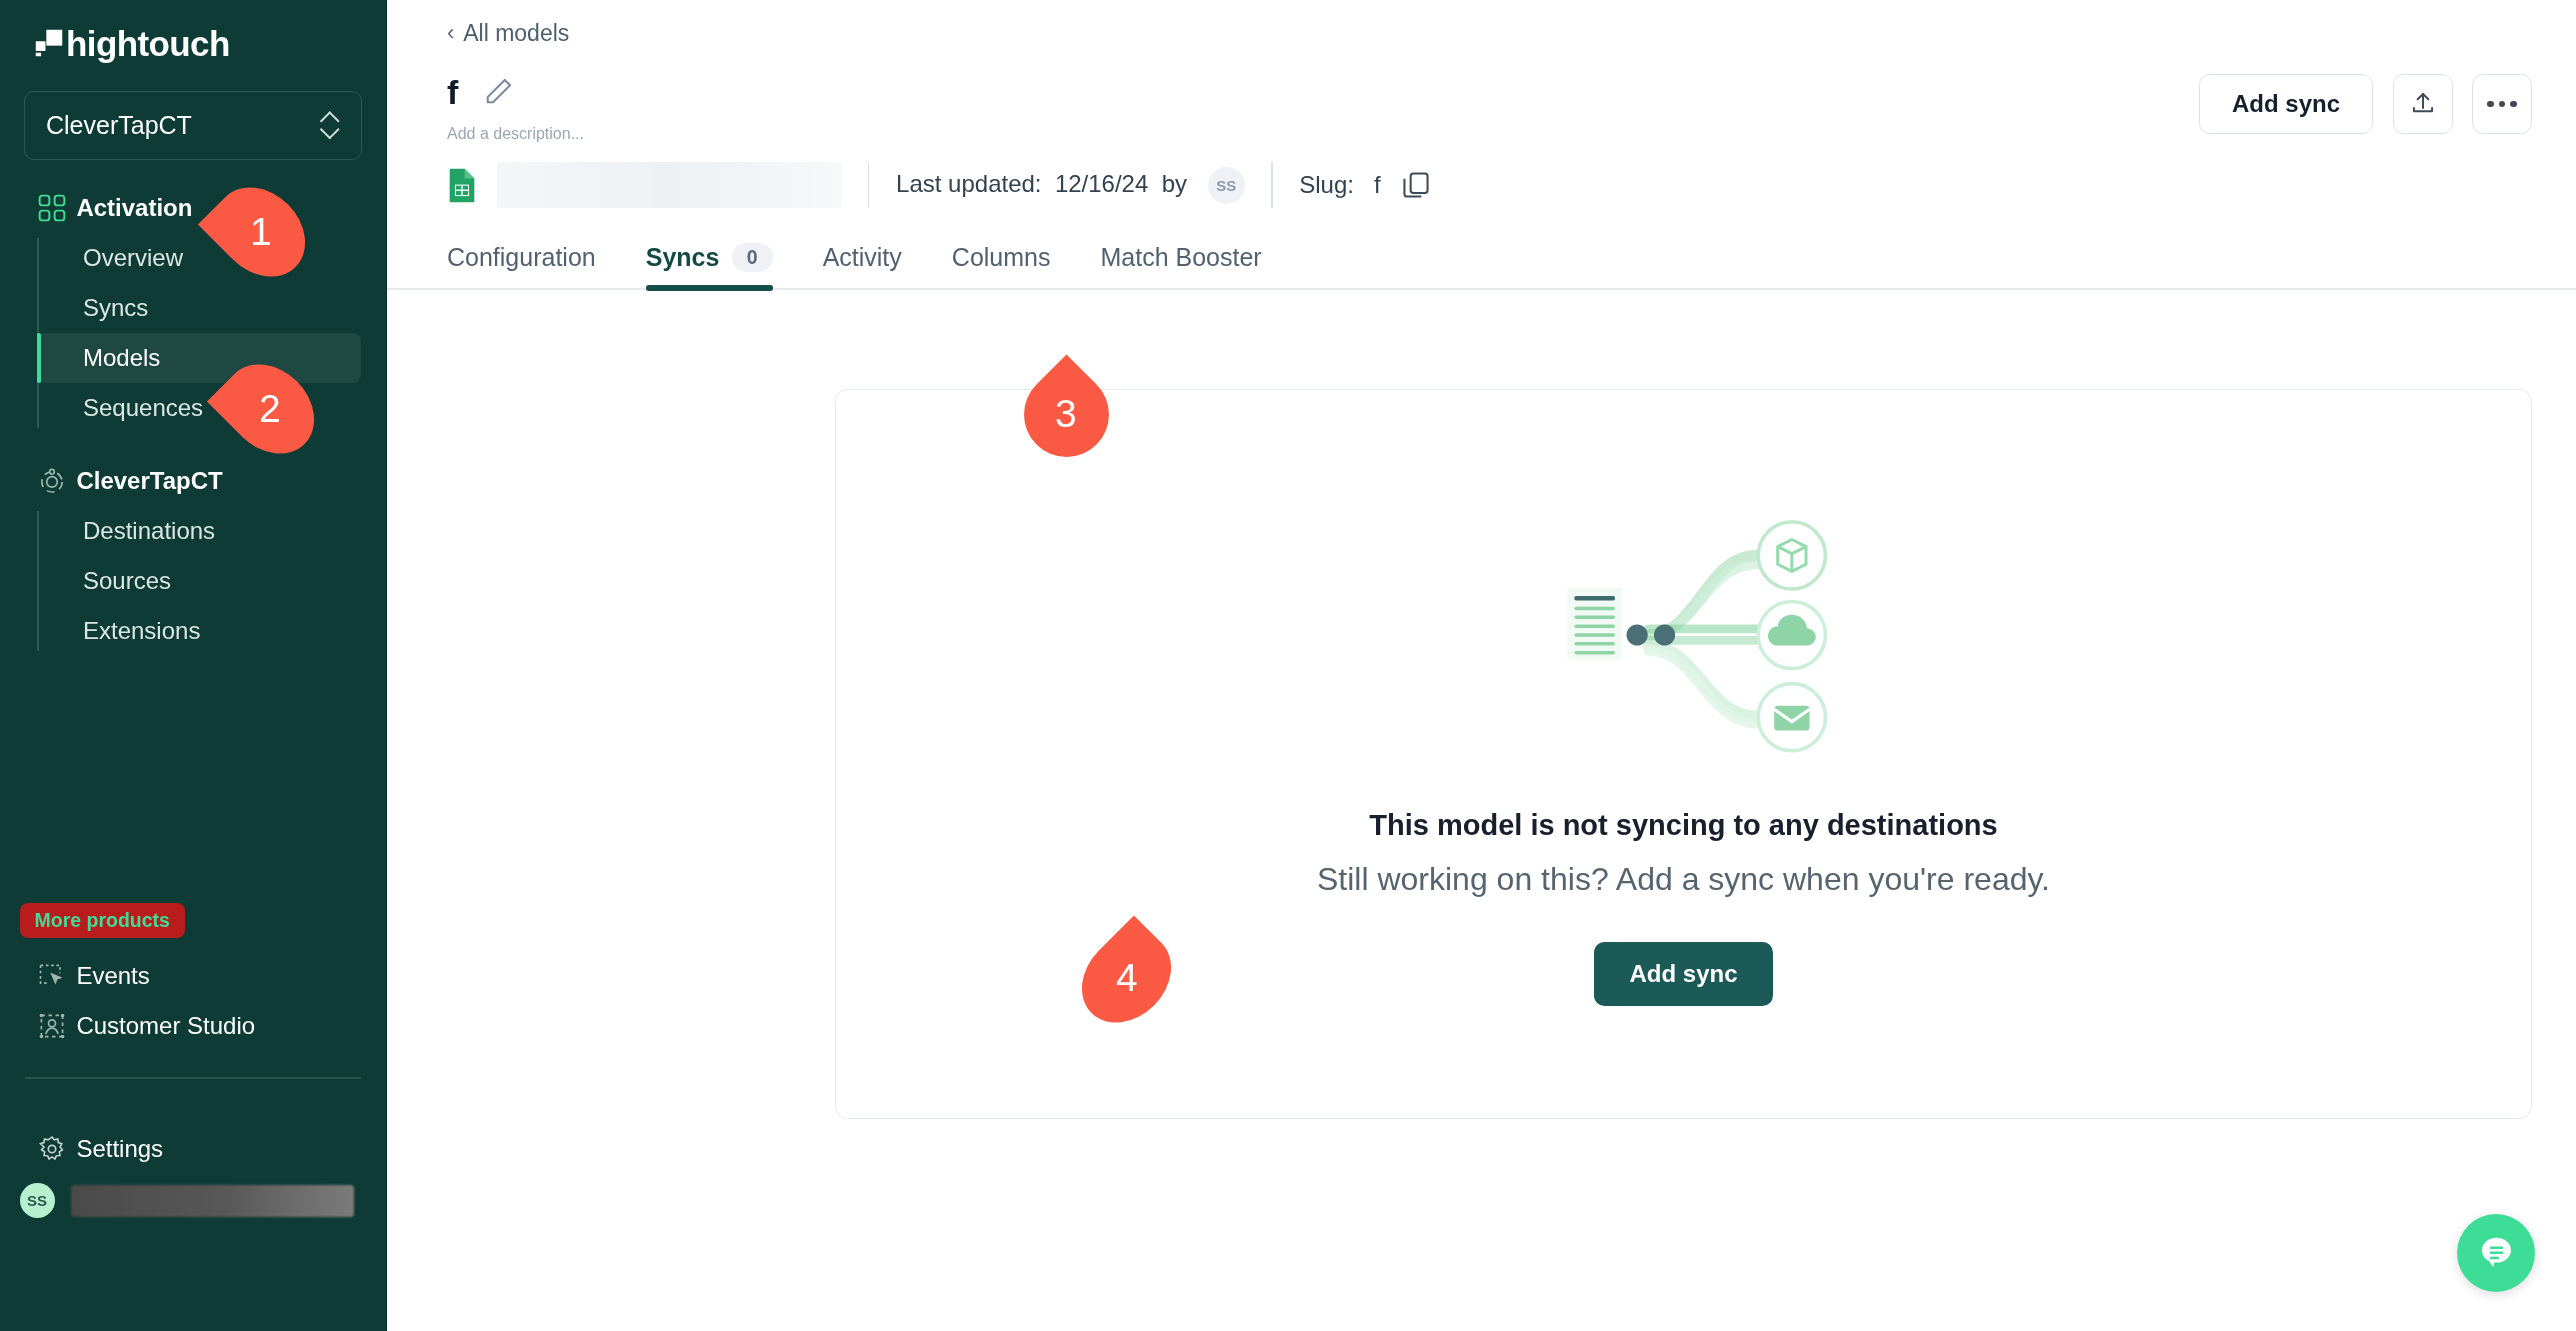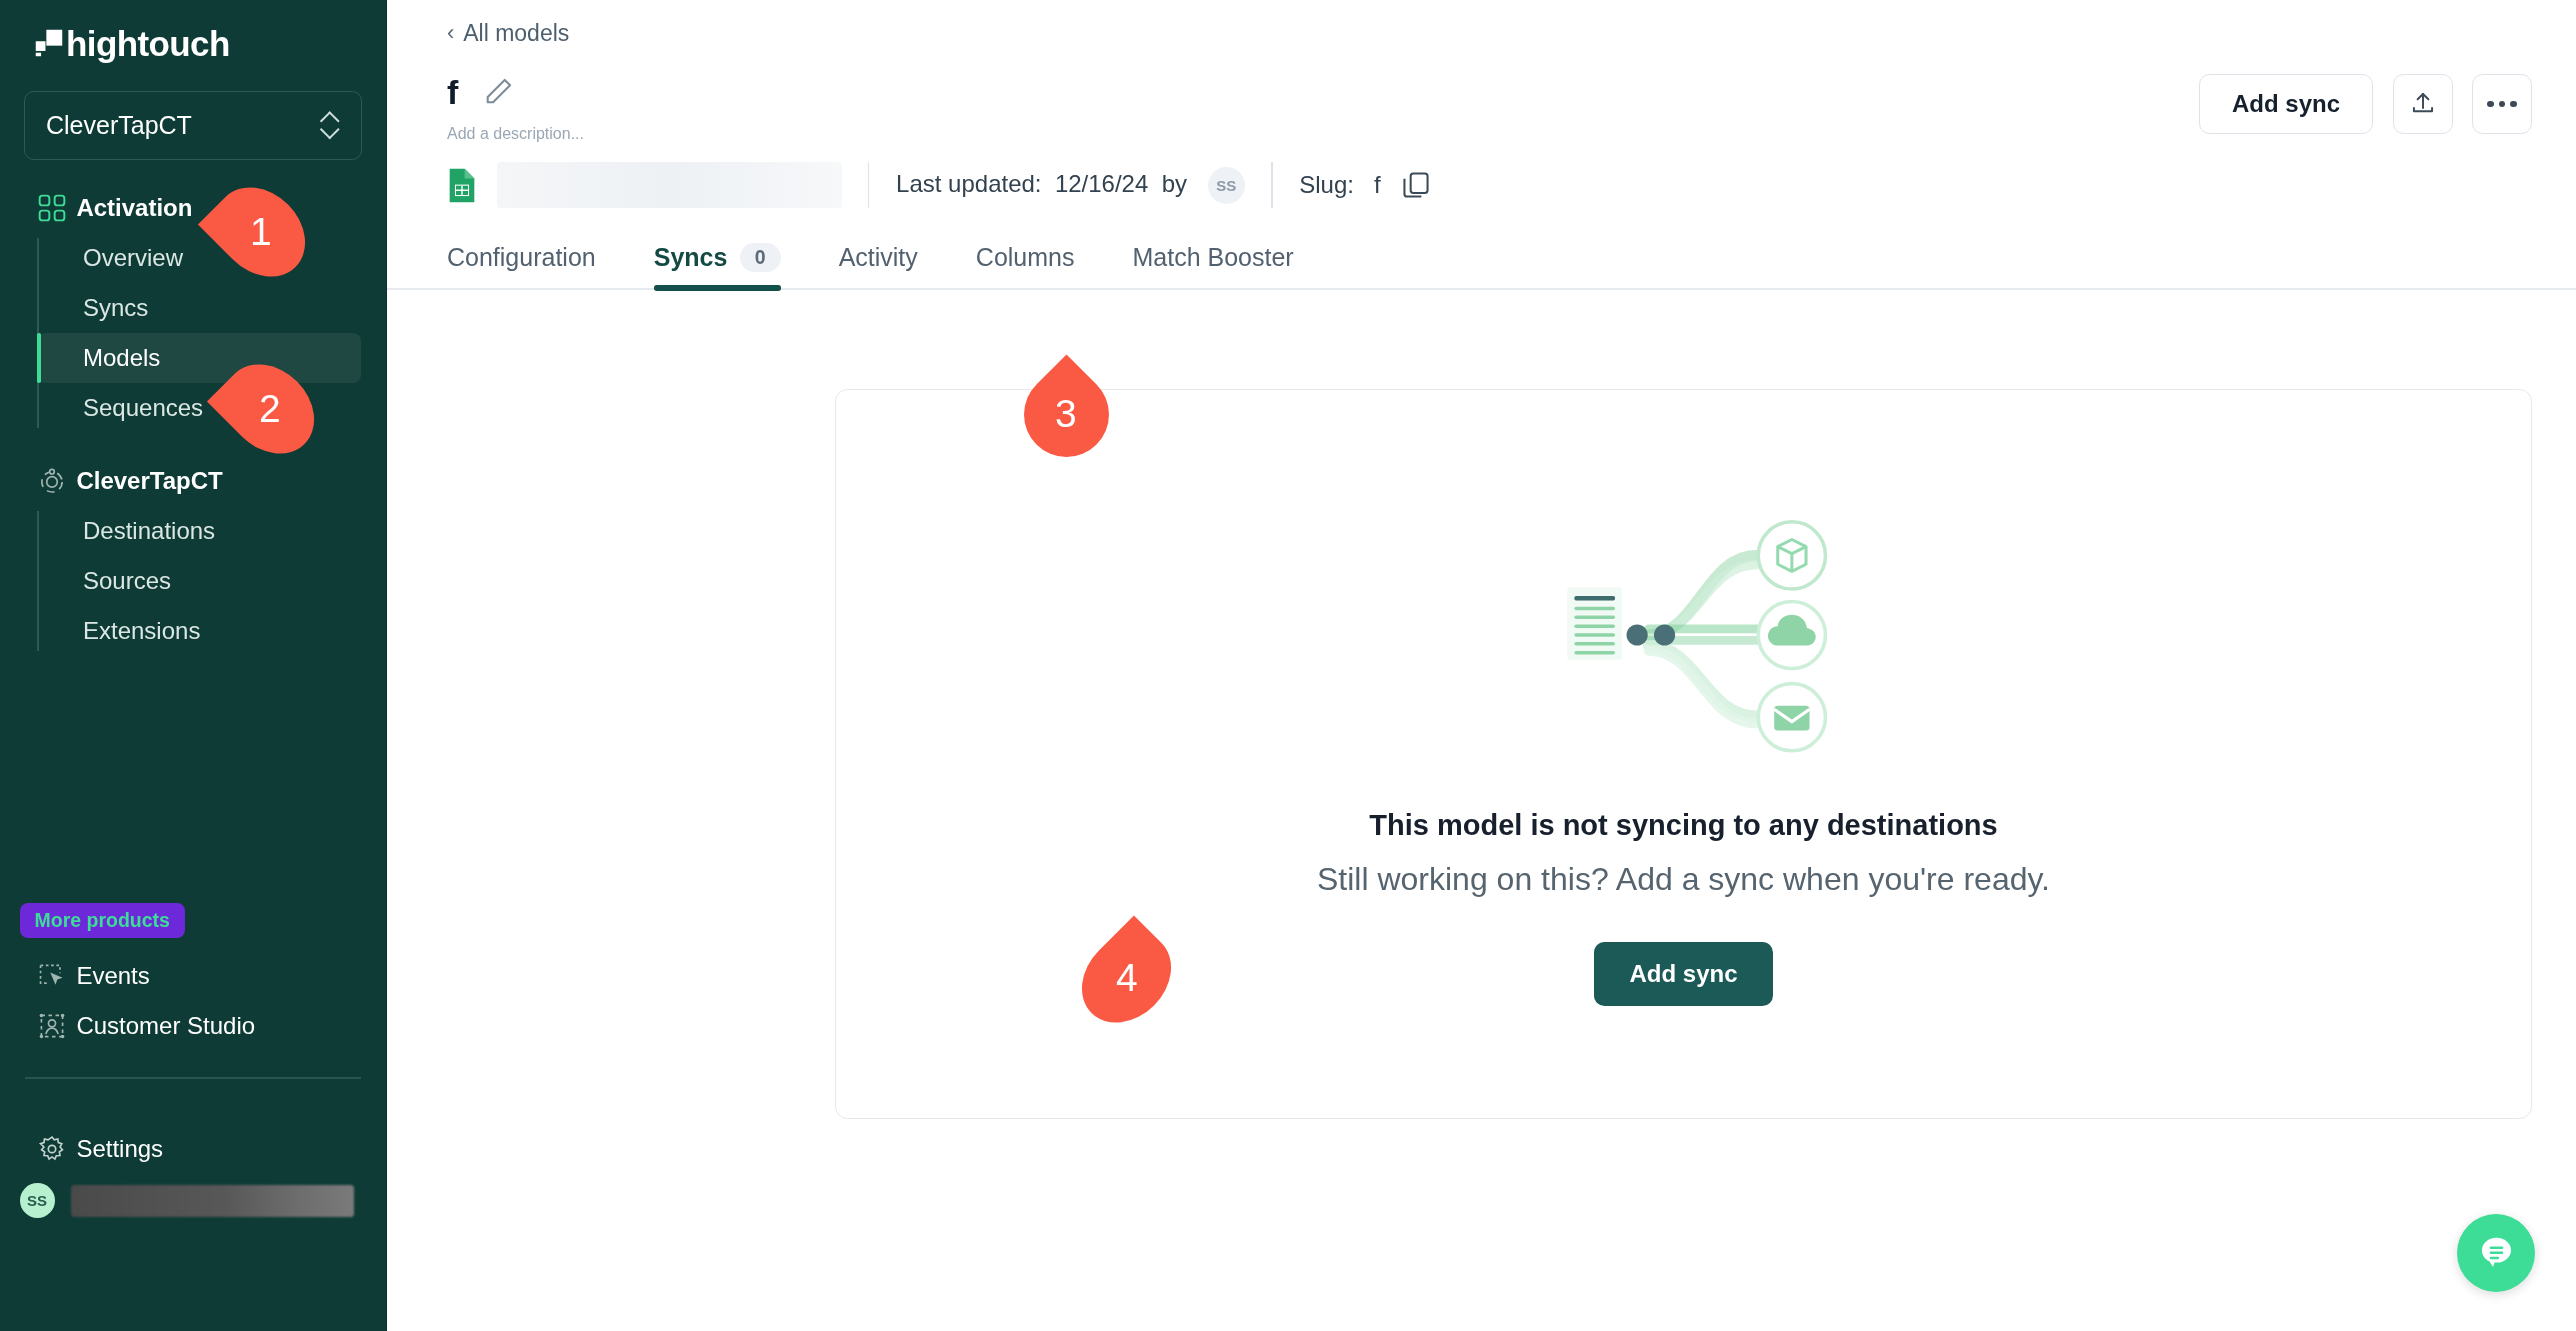--- a/index.html
+++ b/index.html
@@ -61,21 +61,21 @@
     color: #dbe7e4; font-size: 24px; cursor: pointer; position: relative;
   }
   .nav-sub.active { background: rgba(255,255,255,0.07); color: #ffffff; }
   .nav-sub.active::before {
     content: ""; position: absolute; left: 0px; top: 0; bottom: 0;
     width: 3.5px; background: #3ddc97; border-radius: 1.8px;
   }
 
   .more-badge {
     display: inline-block; margin: 0 0 0 19.5px;
-    background: #6d28d9; color: #3ddc97;
+    background: #b91c1c; color: #3ddc97;
     font-size: 19.5px; font-weight: 600;
     padding: 6.2px 15px; border-radius: 8px;
   }
   .sidebar-divider { height: 1.4px; background: #2b544d; margin: 26.6px 25px 0 25px; }
 
   .user-row { display: flex; align-items: center; gap: 16px; padding: 0 0 0 19.5px; height: 53px; cursor: pointer; }
   .avatar-sm {
     width: 35px; height: 35px; border-radius: 50%;
     background: #b7f0cf; color: #2a5c4e;
     font-size: 15px; font-weight: 700;
@@ -126,21 +126,21 @@
     display: flex; align-items: center; cursor: pointer;
   }
   .btn-icon-sq {
     width: 60px; height: 60px; border: 1.4px solid #dde3e9; border-radius: 10.6px;
     background: #ffffff; display: flex; align-items: center; justify-content: center; cursor: pointer;
   }
   .dots { display: flex; gap: 5.3px; }
   .dots i { width: 6.2px; height: 6.2px; border-radius: 50%; background: #3c4a58; display: block; }
 
   
-  .tabs { display: flex; align-items: flex-start; gap: 8px; padding: 35px 0 0 60px; position: relative; }
+  .tabs { display: flex; align-items: flex-start; gap: 0; padding: 35px 0 0 60px; position: relative; }
   .tabs::after { content: ""; position: absolute; left: 0; right: 0; bottom: 0; height: 1.4px; background: #e6eaee; }
   .tab {
     position: relative; display: flex; align-items: center; gap: 12.4px;
     padding: 0 25px 17.7px 25px; font-size: 25px; color: #52616f; cursor: pointer; background: none; border: none;
     font-family: inherit;
   }
   .tab:first-child { padding-left: 0; }
   .tab.active { color: #144a44; font-weight: 600; }
   .tab.active::after {
     content: ""; position: absolute; left: 25px; right: 25px; bottom: -0.9px; height: 5.3px;

